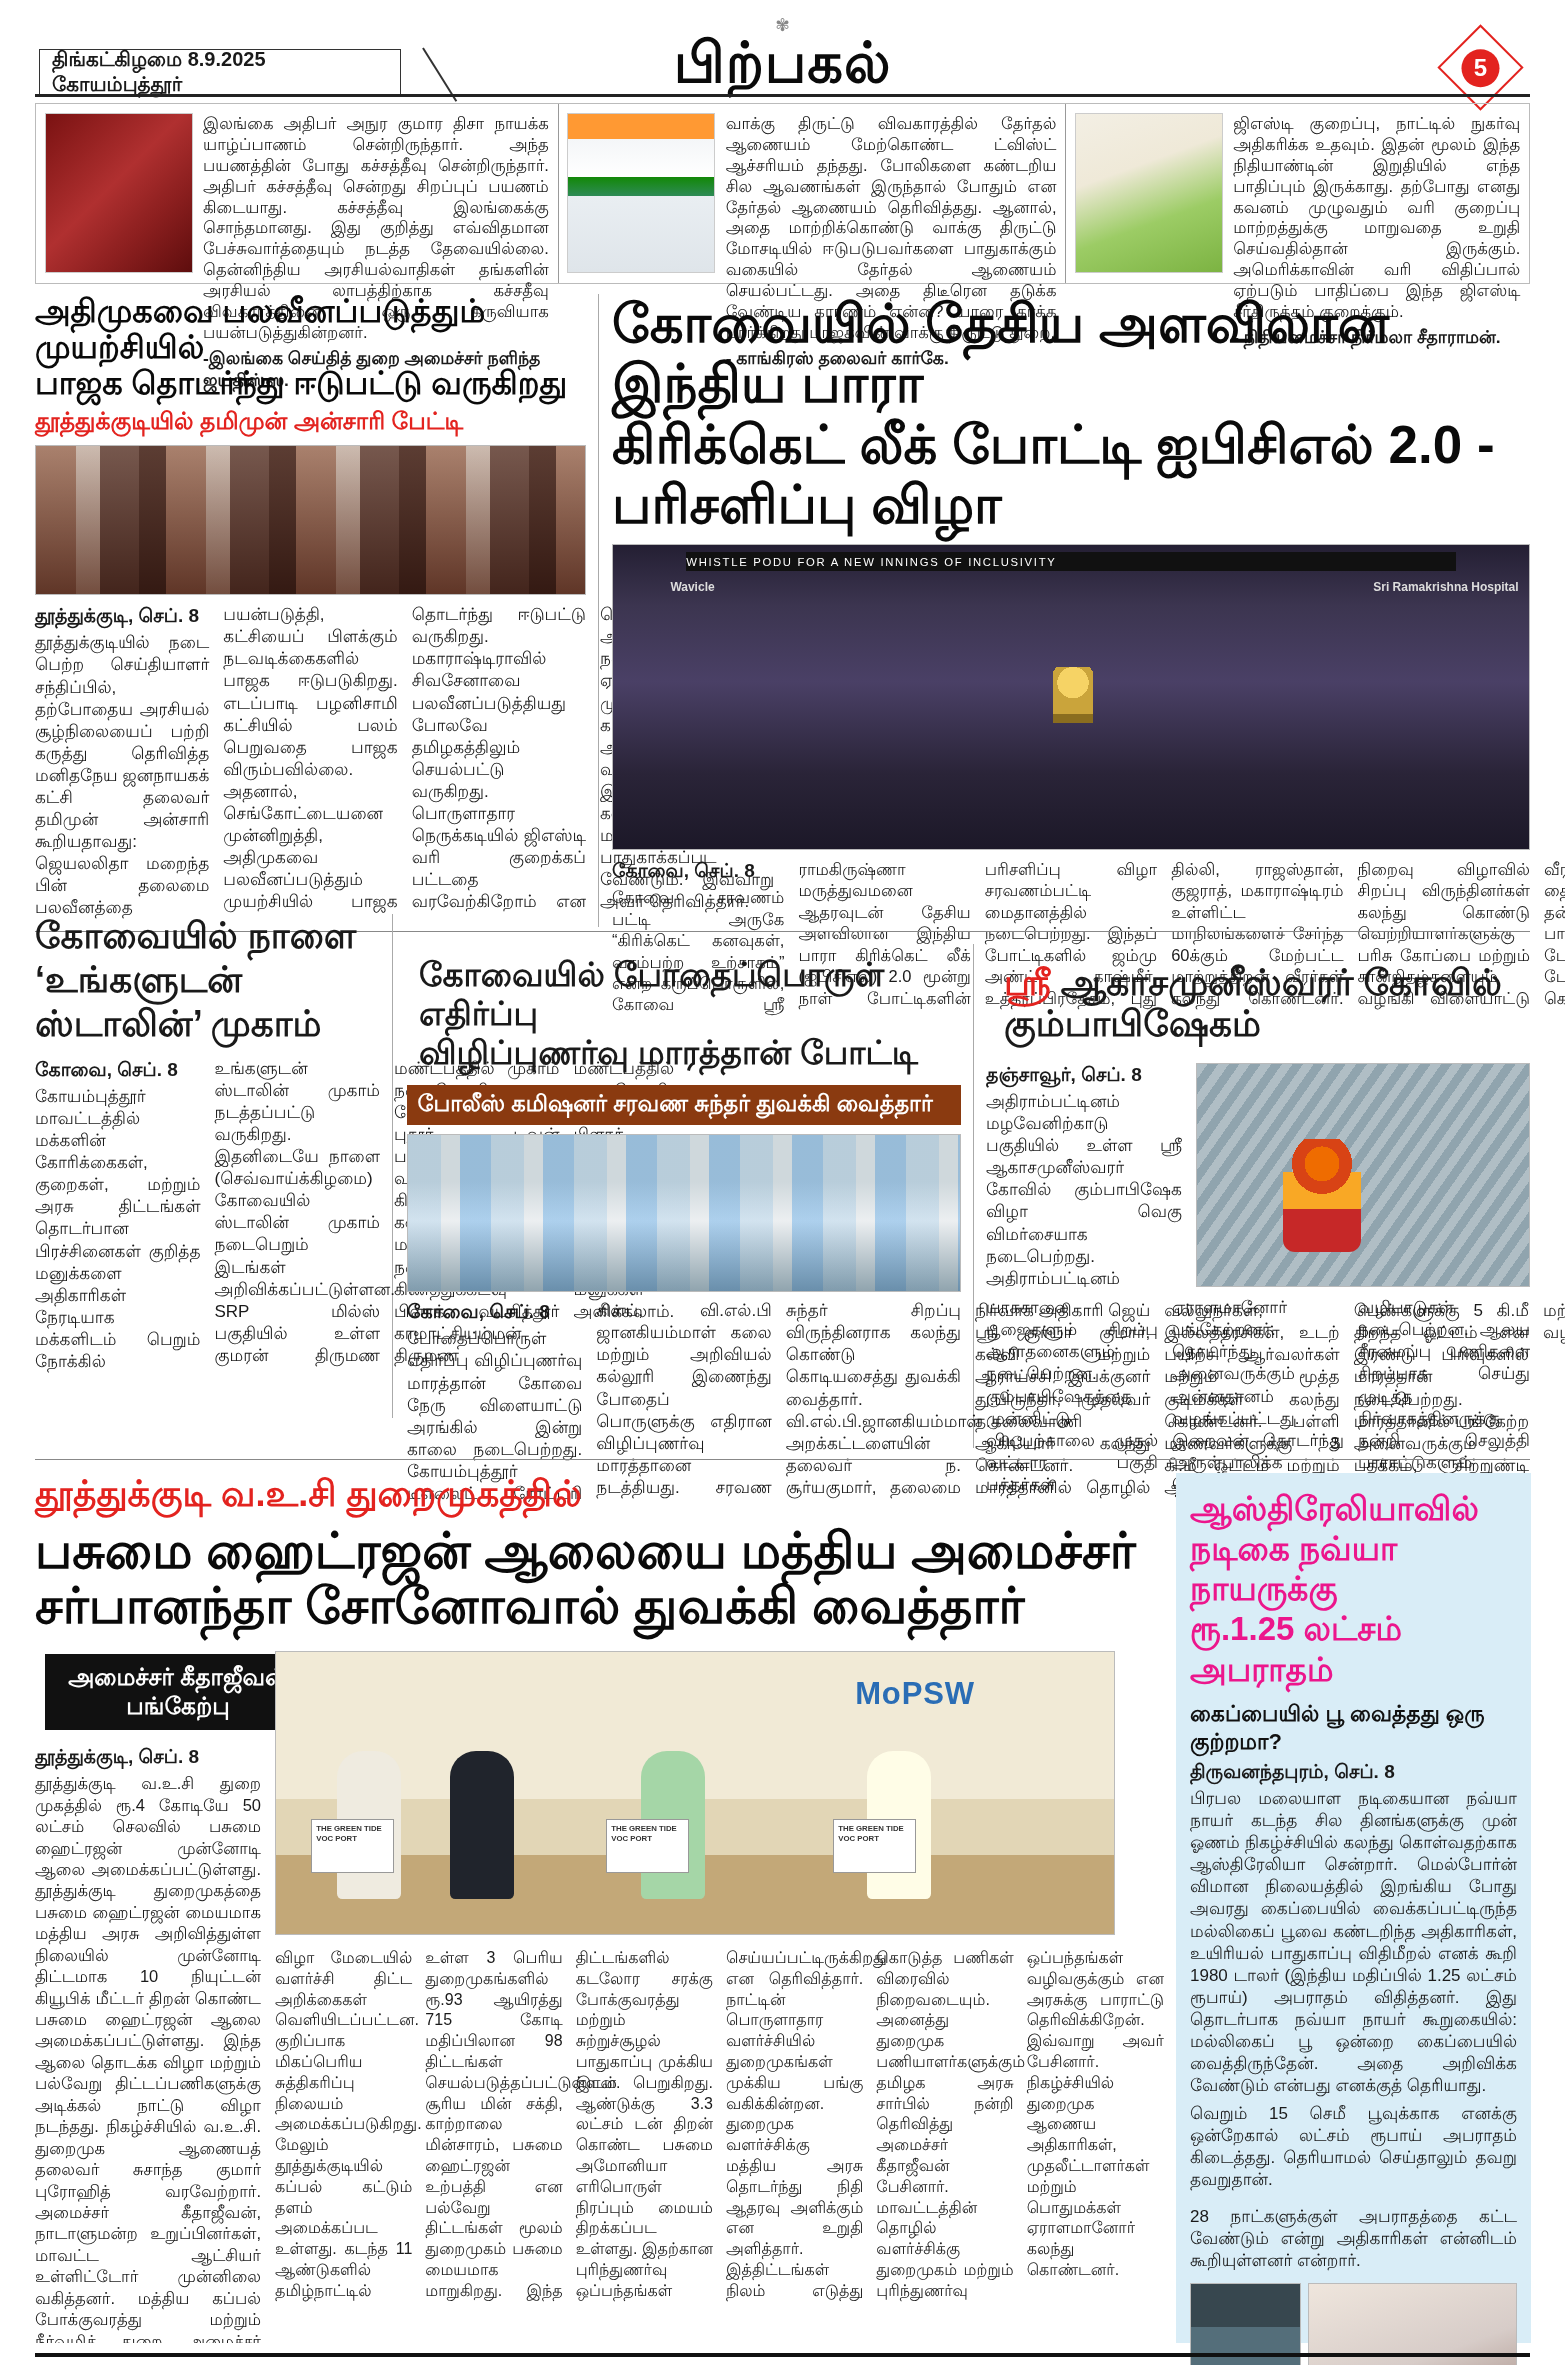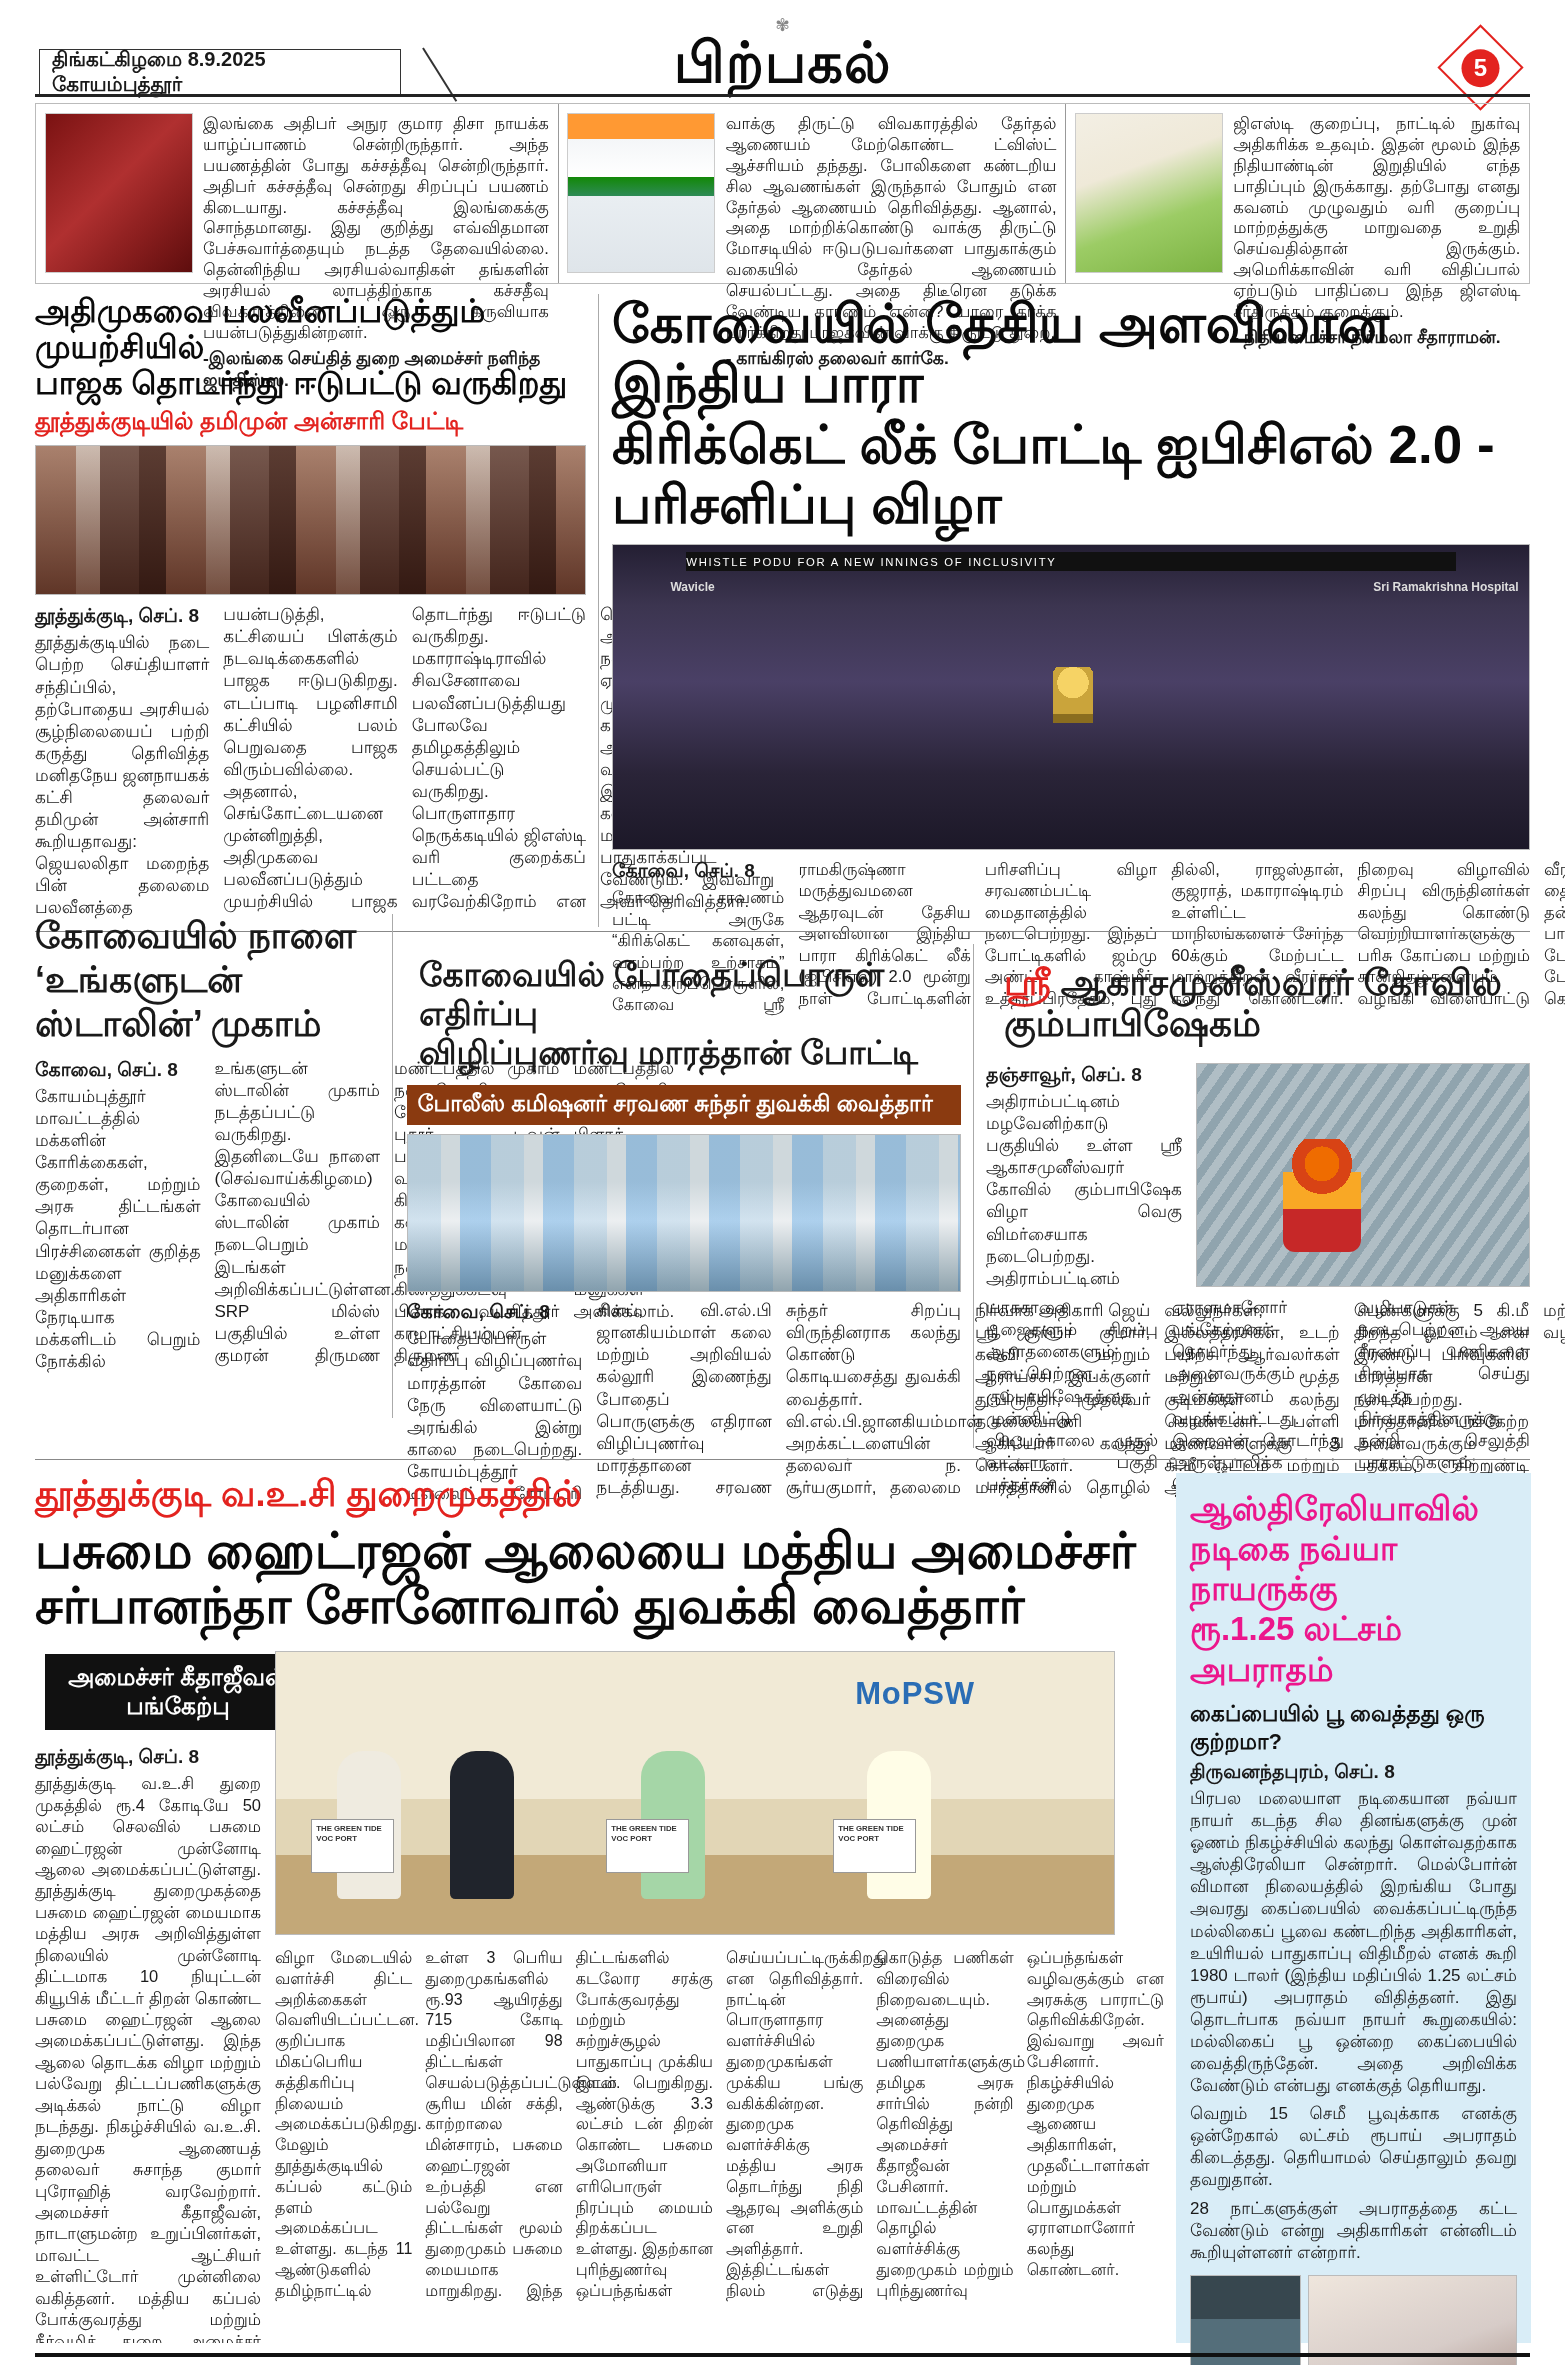--- a/index.html
+++ b/index.html
@@ -263,21 +263,21 @@
   <div class="ausbox">
     <h1>
       <div>ஆஸ்திரேலியாவில்</div>
       <div>நடிகை நவ்யா நாயருக்கு</div>
       <div>ரூ.1.25 லட்சம் அபராதம்</div>
     </h1>
     <div class="sub">கைப்பையில் பூ வைத்தது ஒரு குற்றமா?</div>
     <span class="dl">திருவனந்தபுரம், செப். 8</span>
     <p class="b bodytxt">பிரபல மலையாள நடிகையான நவ்யா நாயர் கடந்த சில தினங்களுக்கு முன் ஓணம் நிகழ்ச்சியில் கலந்து கொள்வதற்காக ஆஸ்திரேலியா சென்றார். மெல்போர்ன் விமான நிலையத்தில் இறங்கிய போது அவரது கைப்பையில் வைக்கப்பட்டிருந்த மல்லிகைப் பூவை கண்டறிந்த அதிகாரிகள், உயிரியல் பாதுகாப்பு விதிமீறல் எனக் கூறி 1980 டாலர் (இந்திய மதிப்பில் 1.25 லட்சம் ரூபாய்) அபராதம் விதித்தனர். இது தொடர்பாக நவ்யா நாயர் கூறுகையில்: மல்லிகைப் பூ ஒன்றை கைப்பையில் வைத்திருந்தேன். அதை அறிவிக்க வேண்டும் என்பது எனக்குத் தெரியாது.</p>
     <p class="b bodytxt" style="margin-top:5.2px">வெறும் 15 செமீ பூவுக்காக எனக்கு ஒன்றேகால் லட்சம் ரூபாய் அபராதம் கிடைத்தது. தெரியாமல் செய்தாலும் தவறு தவறுதான்.</p>
-    <p class="b bodytxt" style="margin-top:7px">28 நாட்களுக்குள் அபராதத்தை கட்ட வேண்டும் என்று அதிகாரிகள் என்னிடம் கூறியுள்ளனர் என்றார்.</p>
+    <p class="b bodytxt" style="margin-top:15px">28 நாட்களுக்குள் அபராதத்தை கட்ட வேண்டும் என்று அதிகாரிகள் என்னிடம் கூறியுள்ளனர் என்றார்.</p>
     <div class="ausphotos">
       <div class="photo ausp1"></div>
       <div class="photo ausp2"></div>
     </div>
   </div>
 
   <div class="hrule botrule"></div>
 </div>
 
 

